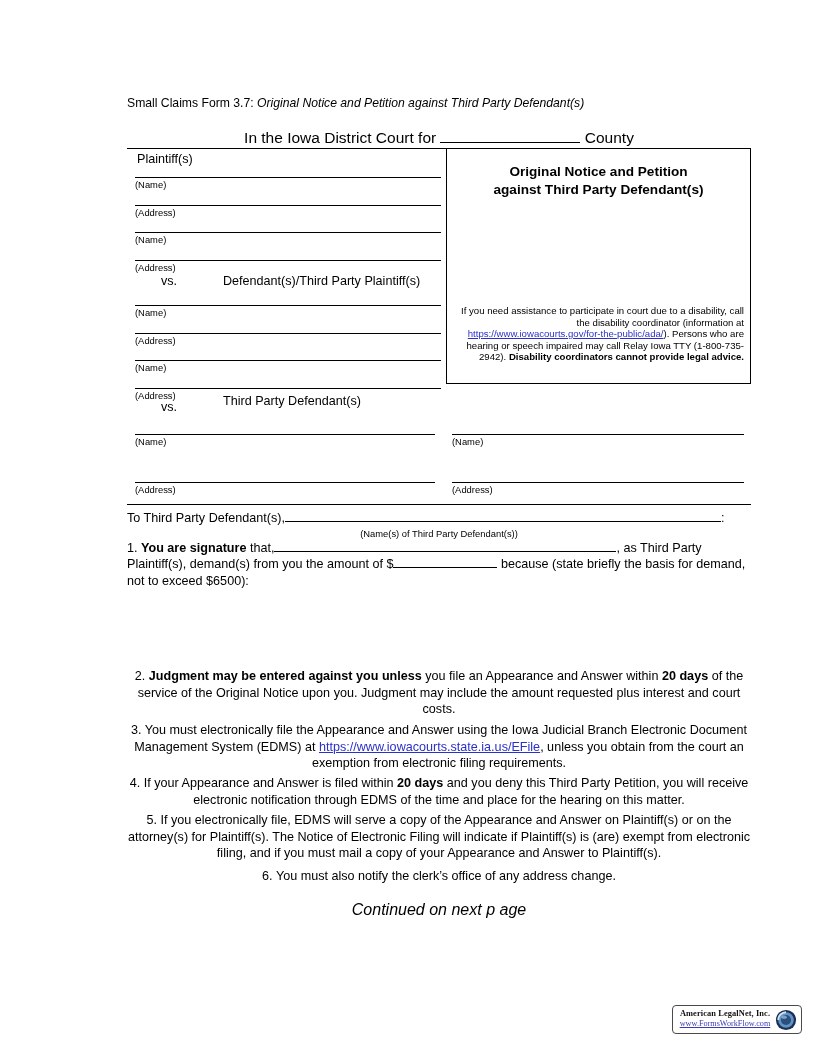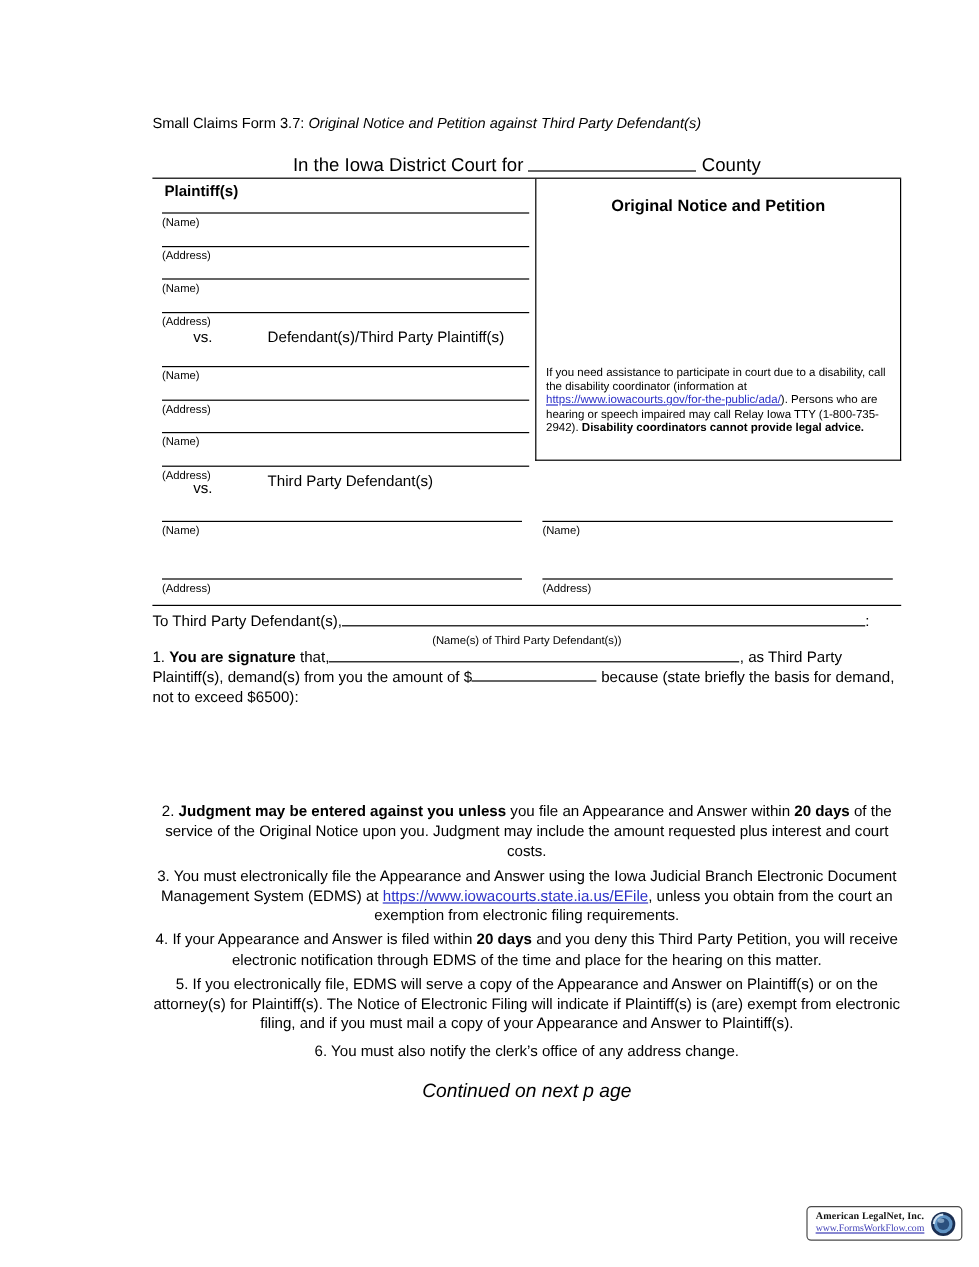--- a/index.html
+++ b/index.html
@@ -105,21 +105,21 @@
     font-weight: bold;
     line-height: 18px;
   }
   .ada-note {
     position: absolute;
     left: 8px;
     right: 6px;
     top: 156px;
     font-size: 9.6px;
     line-height: 11.6px;
-    text-align: left;
+    text-align: right;
   }
   .ada-note a, .link {
     color: #2b30c8;
     text-decoration: underline;
   }
   .ada-note .bold { font-weight: bold; }
 
   
   .to-line {
     position: absolute;
@@ -243,21 +243,21 @@
 
   <div class="caption-title">
     <span>In the Iowa District Court for</span>
     <span class="blank-inline blank-county"></span>
     <span>County</span>
   </div>
 
   <div class="caption-box">
 
     <div class="cap-left">
-      <div class="lbl-party" style="left:10px; top:3px;font-weight:bold;">Plaintiff(s)</div>
+      <div class="lbl-party" style="left:10px; top:3px;">Plaintiff(s)</div>
 
       <div class="rule" style="left:8px; top:28px; width:306px;"></div>
       <div class="lbl-small" style="left:8px; top:30px;">(Name)</div>
 
       <div class="rule" style="left:8px; top:56px; width:306px;"></div>
       <div class="lbl-small" style="left:8px; top:58px;">(Address)</div>
 
       <div class="rule" style="left:8px; top:83px; width:306px;"></div>
       <div class="lbl-small" style="left:8px; top:85px;">(Name)</div>
 
@@ -285,20 +285,21 @@
       <div class="rule" style="left:8px; top:285px; width:300px;"></div>
       <div class="lbl-small" style="left:8px; top:287px;">(Name)</div>
 
       <div class="rule" style="left:8px; top:333px; width:300px;"></div>
       <div class="lbl-small" style="left:8px; top:335px;">(Address)</div>
     </div>
 
     <div class="cap-right-box">
       <div class="rt-title">
         <div>Original Notice and Petition</div>
+        <div>against Third Party Defendant(s)</div>
       </div>
       <div class="ada-note">
         <span>If you need assistance to participate in court due to a disability, call the disability coordinator (information at </span><a class="link" href="#">https://www.iowacourts.gov/for-the-public/ada/</a><span>).  Persons who are hearing or speech impaired may call Relay Iowa TTY (1-800-735-2942).  </span><span class="bold">Disability coordinators cannot provide legal advice.</span>
       </div>
     </div>
 
     <div class="rule" style="left:325px; top:285px; width:292px;"></div>
     <div class="lbl-small" style="left:325px; top:287px;">(Name)</div>
 
     <div class="rule" style="left:325px; top:333px; width:292px;"></div>

